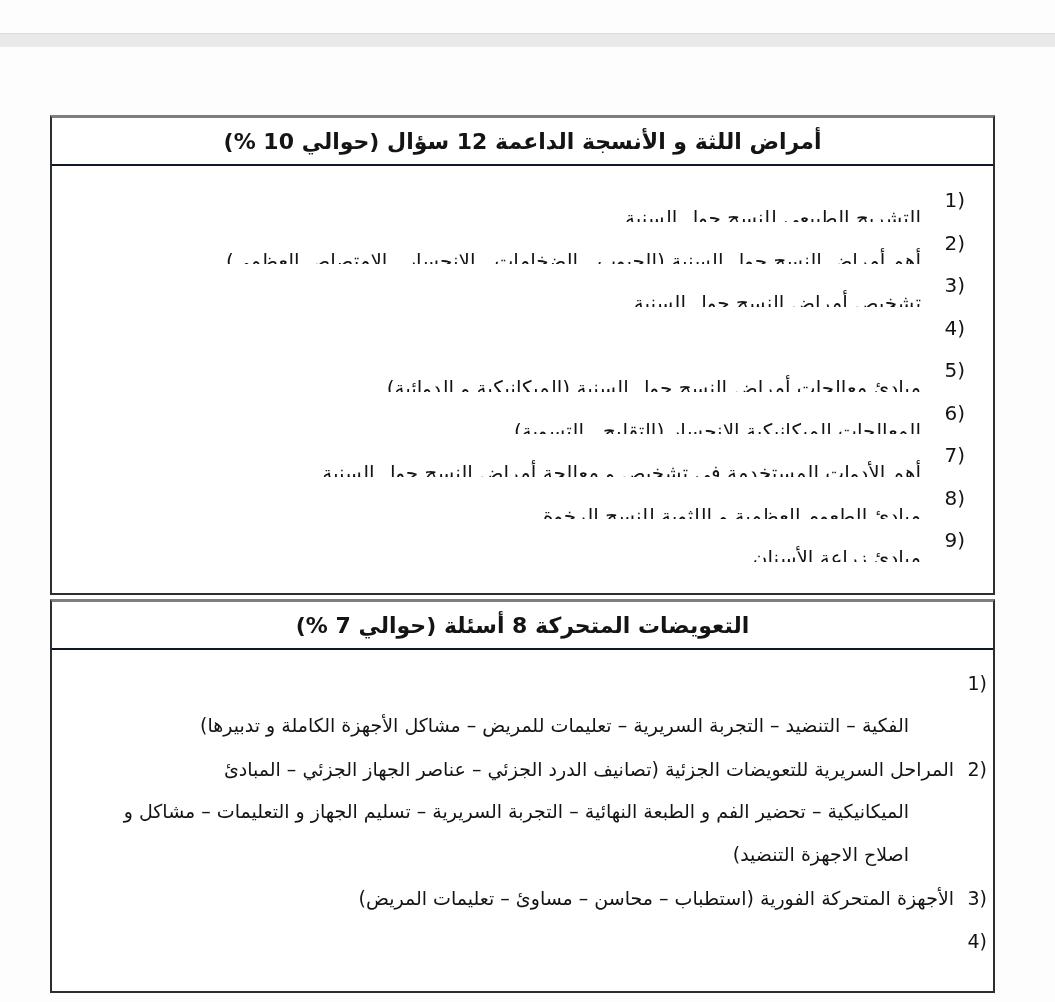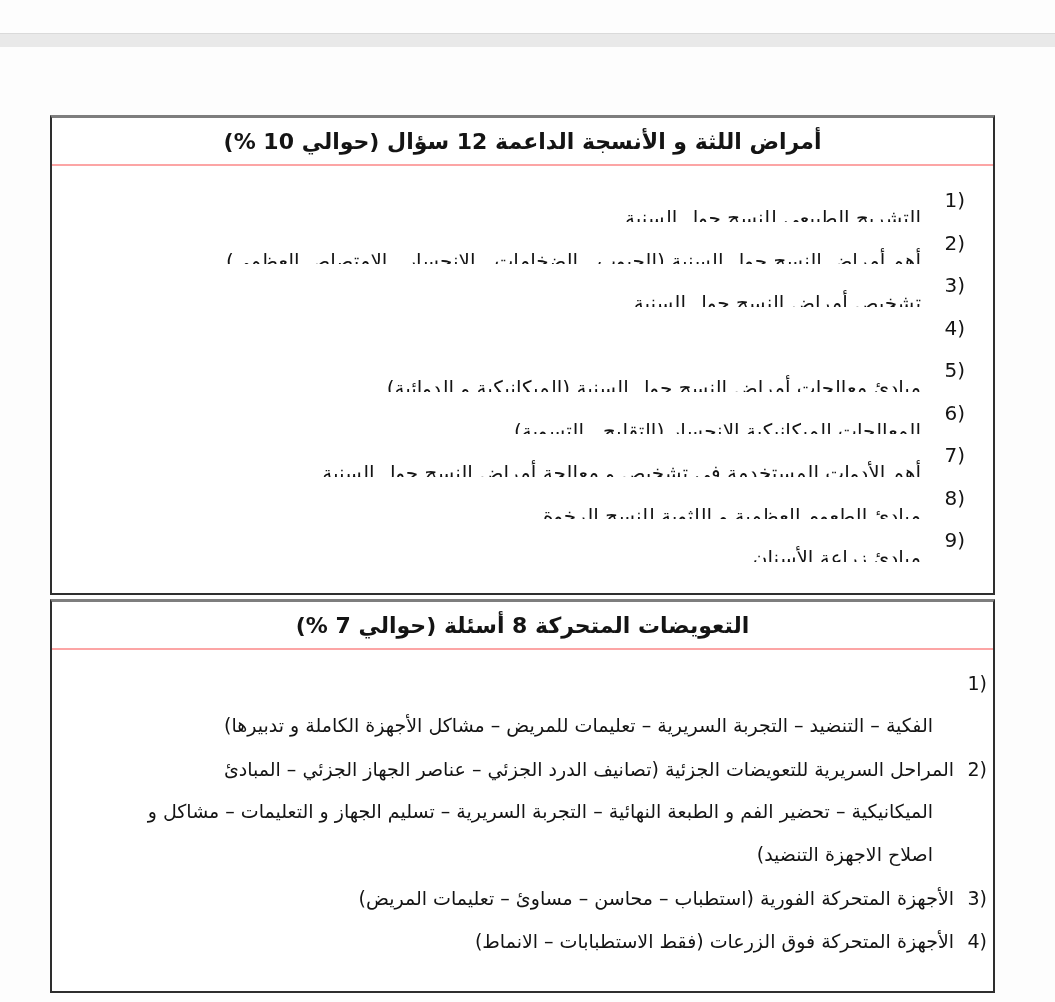--- a/index.html
+++ b/index.html
@@ -41,21 +41,21 @@
     border-left: 2px solid #2e2e2e;
     border-right: 2px solid #2e2e2e;
     border-bottom: 2px solid #2e2e2e;
     border-top: 3px solid #7e7e7e;
   }
   .sec-table.first { height: 480px; }
   .sec-table.second { height: 394px; margin-top: 4px; }
   .sec-header {
     box-sizing: border-box;
     height: 48px;
-    border-bottom: 2px solid #fca5a5;
+    border-bottom: 2px solid #0f172a;
     display: flex;
     align-items: center;
     justify-content: center;
   }
   .sec-title {
     font-size: 22px;
     font-weight: 700;
     letter-spacing: 0;
     white-space: nowrap;
   }
@@ -104,21 +104,21 @@
     margin-left: 7px;
     white-space: nowrap;
   }
   .line2 .txt {
     font-size: 19px;
     white-space: nowrap;
   }
   .line2.cont {
     display: block;
     line-height: 43px;
-    padding-right: 60px;
+    padding-right: 84px;
     font-size: 19px;
     white-space: nowrap;
     text-align: right;
   }
 </style>
 </head>
 <body>
 
 <div class="page">
 
@@ -194,21 +194,20 @@
         <div class="item2">
           <div class="line2">
             <span class="num">3)</span>
             <span class="txt">الأجهزة المتحركة الفورية (استطباب – محاسن – مساوئ – تعليمات المريض)</span>
           </div>
         </div>
 
         <div class="item2">
           <div class="line2">
             <span class="num">4)</span>
-            <span class="txt">الأجهزة المتحركة فوق الزرعات (فقط الاستطبابات – الانماط)</span>
           </div>
         </div>
 
       </div>
     </section>
 
   </div>
 </div>
 
 </body></html>

